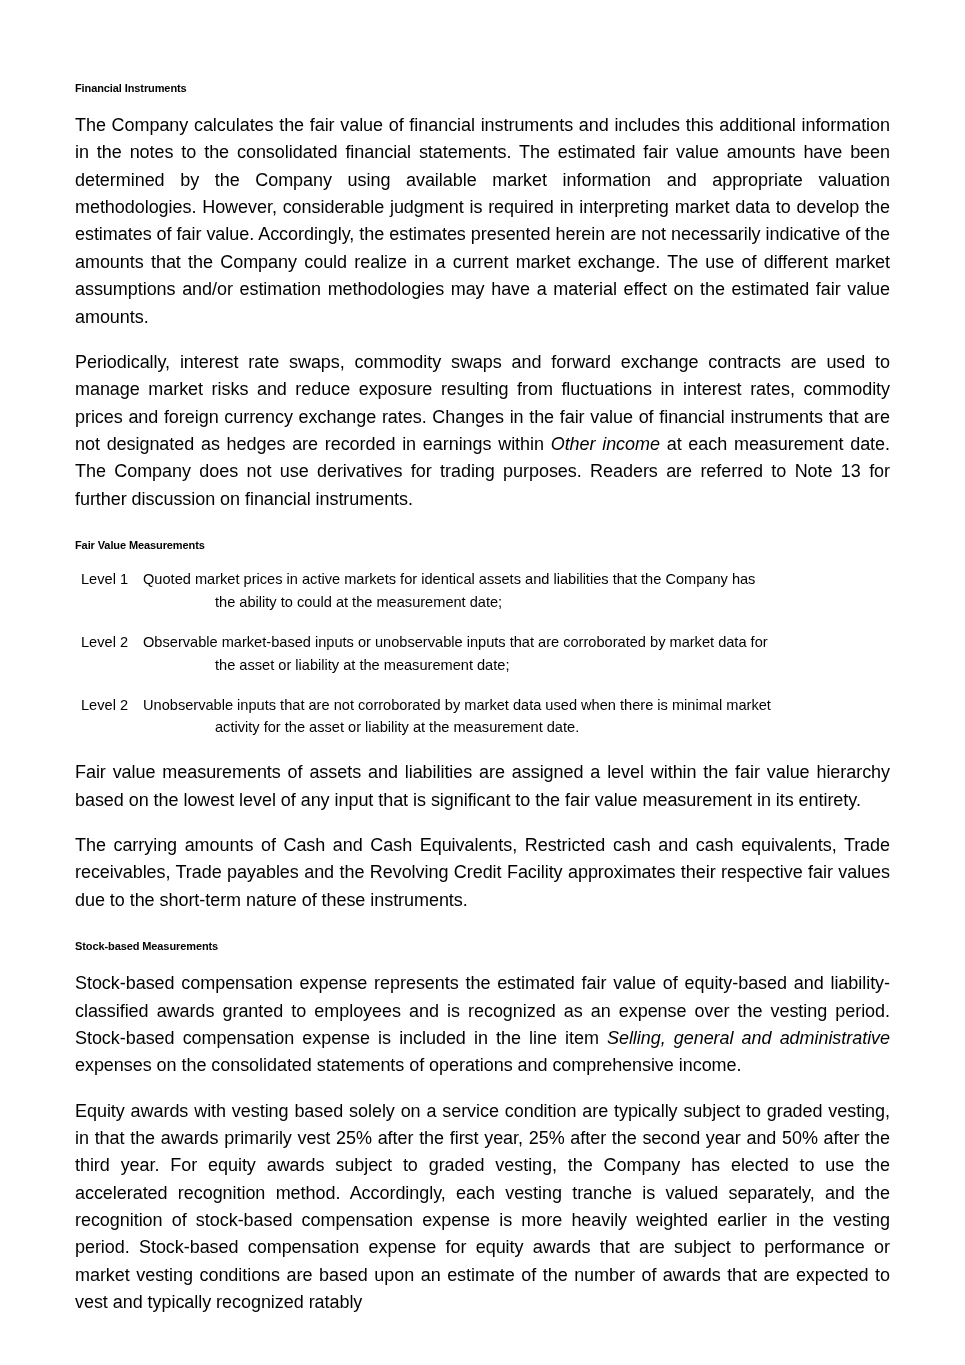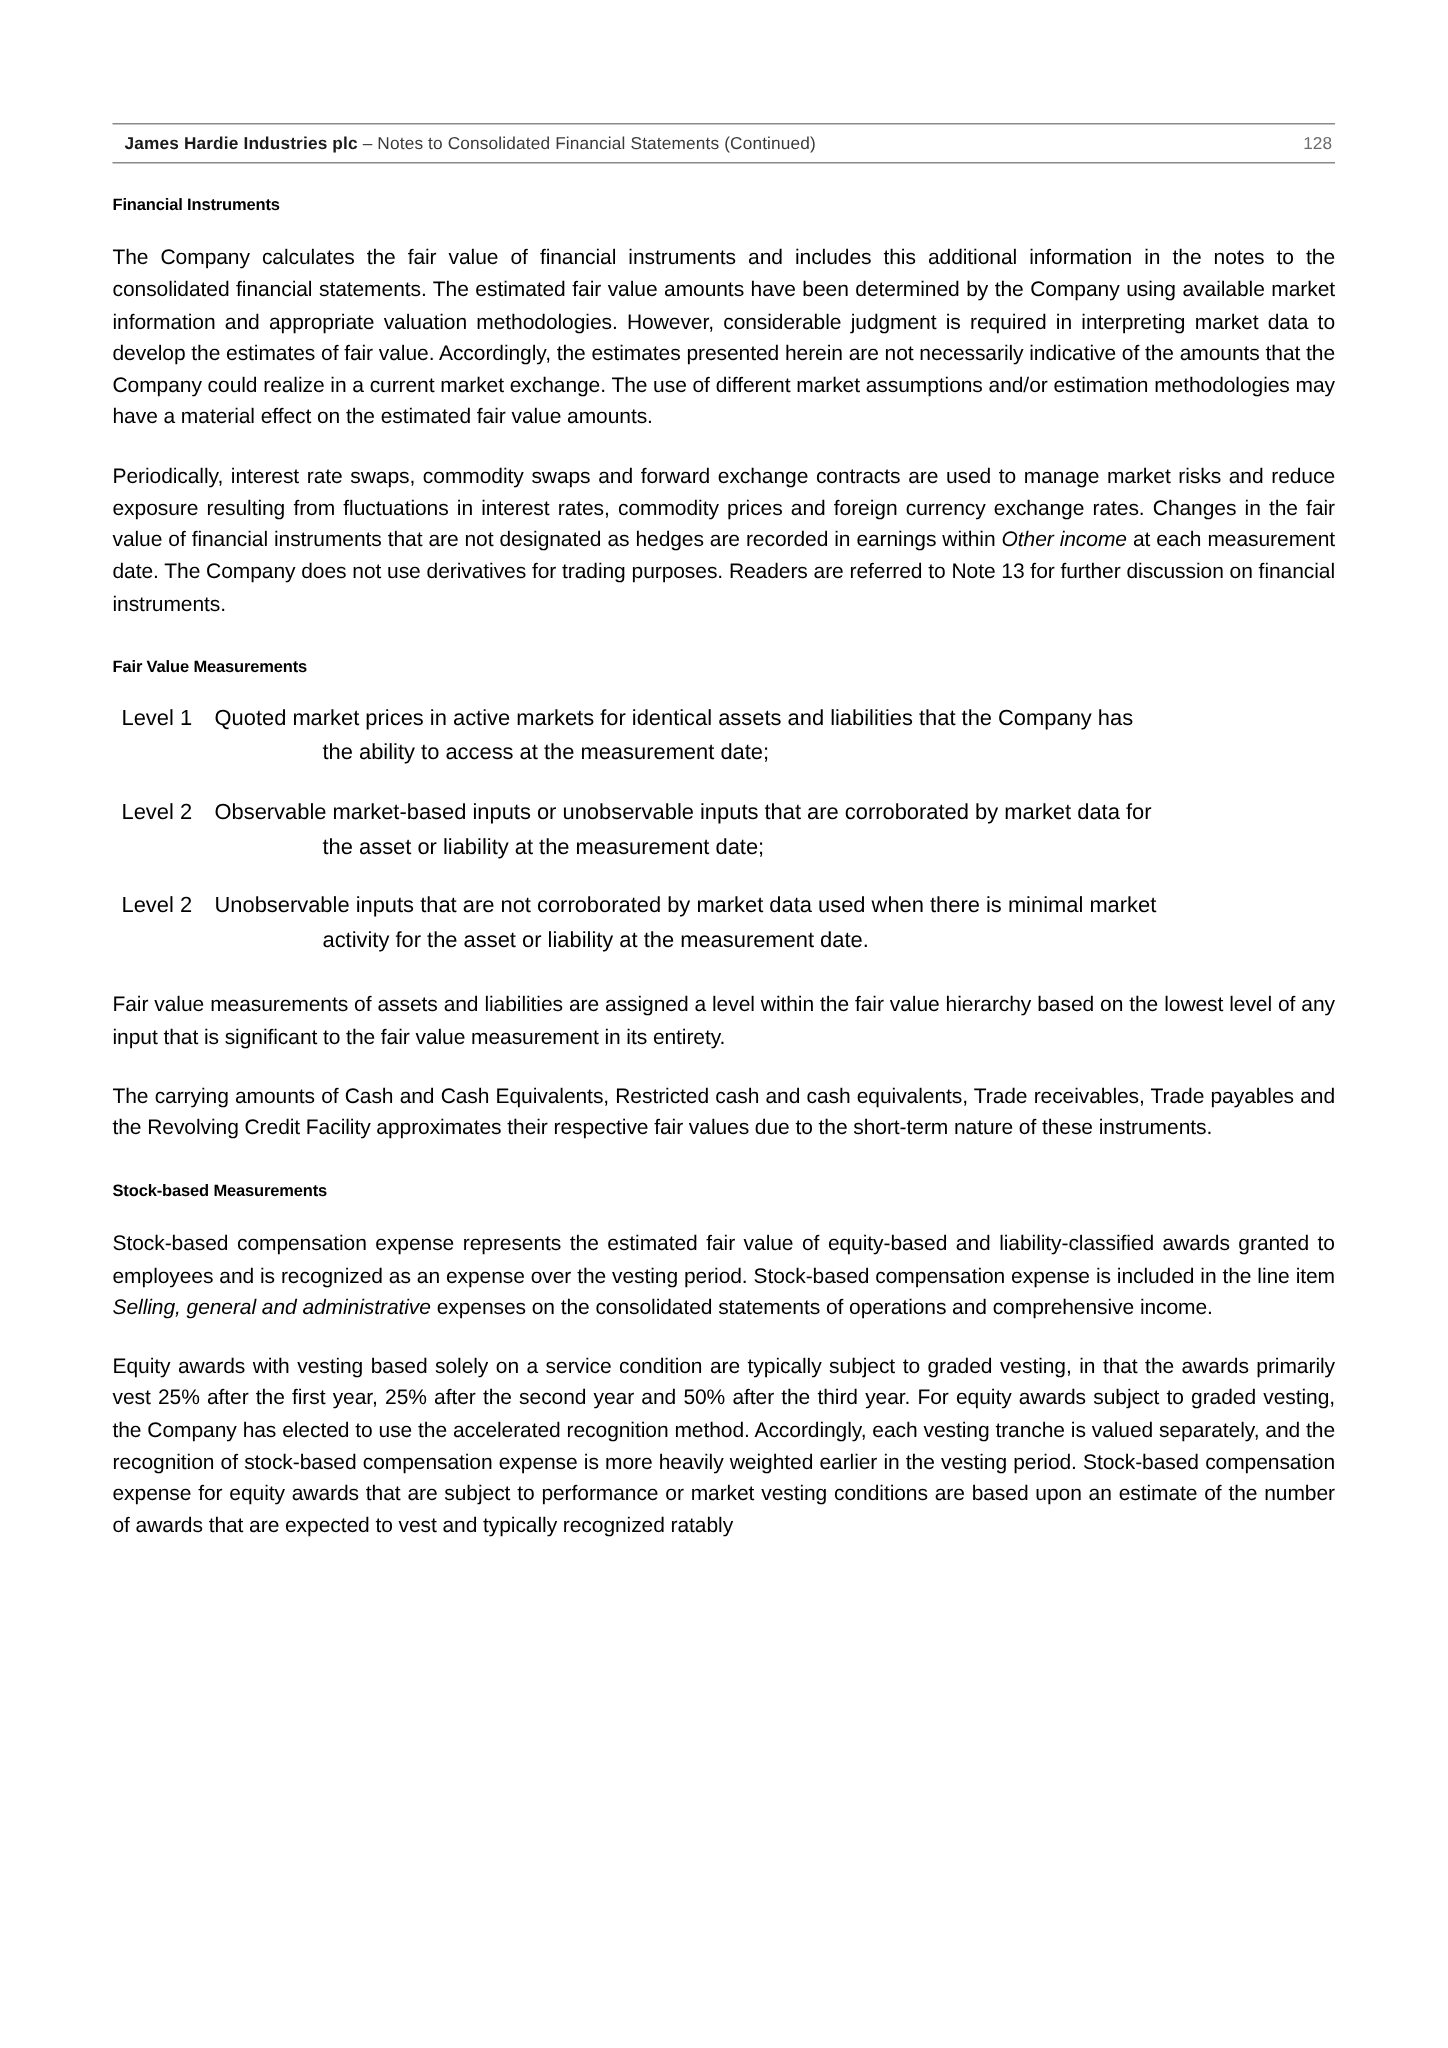--- a/index.html
+++ b/index.html
@@ -46,21 +46,21 @@
   h2.section-heading {
     font-size: 11px;
     font-weight: bold;
     margin: 0 0 18px 0;
     letter-spacing: -0.1px;
   }
   h2.section-heading.spaced {
     margin-top: 26px;
   }
   p.body {
-    font-size: 14px;
+    font-size: 18px;
     line-height: 1.52;
     text-align: justify;
     margin: 0 0 18px 0;
     letter-spacing: -0.05px;
   }
   p.body.last {
     margin-bottom: 22px;
   }
   .levels {
     margin: 0 0 18px 0;
@@ -96,42 +96,36 @@
     font-style: italic;
     margin-top: 20px;
   }
   .mb-levels { margin-bottom: 20px; }
 </style>
 </head>
 <body>
 
 <div class="page">
 
-  <div class="header">
-    <div class="header-left">
-      <span class="company">James Hardie Industries plc</span><span> – </span><span>Notes to Consolidated Financial Statements (Continued)</span>
-    </div>
-    <div class="header-page">128</div>
-  </div>
 
   <h2 class="section-heading">Financial Instruments</h2>
 
   <p class="body">The Company calculates the fair value of financial instruments and includes this additional information in the notes to the consolidated financial statements. The estimated fair value amounts have been determined by the Company using available market information and appropriate valuation methodologies. However, considerable judgment is required in interpreting market data to develop the estimates of fair value. Accordingly, the estimates presented herein are not necessarily indicative of the amounts that the Company could realize in a current market exchange. The use of different market assumptions and/or estimation methodologies may have a material effect on the estimated fair value amounts.</p>
 
   <p class="body last"><span>Periodically, interest rate swaps, commodity swaps and forward exchange contracts are used to manage market risks and reduce exposure resulting from fluctuations in interest rates, commodity prices and foreign currency exchange rates. Changes in the fair value of financial instruments that are not designated as hedges are recorded in earnings within </span><em>Other income</em><span> at each measurement date. The Company does not use derivatives for trading purposes. Readers are referred to Note 13 for further discussion on financial instruments.</span></p>
 
   <h2 class="section-heading spaced">Fair Value Measurements</h2>
 
 
   <div class="levels mb-levels">
     <div class="level-row">
       <div class="level-label">Level 1</div>
       <div class="level-text">
         <span>Quoted market prices in active markets for identical assets and liabilities that the Company has</span>
-        <span class="cont">the ability to access at the measurement date;</span>
+        <span class="cont">the ability to could at the measurement date;</span>
       </div>
     </div>
     <div class="level-row">
       <div class="level-label">Level 2</div>
       <div class="level-text">
         <span>Observable market-based inputs or unobservable inputs that are corroborated by market data for</span>
         <span class="cont">the asset or liability at the measurement date;</span>
       </div>
     </div>
     <div class="level-row">

